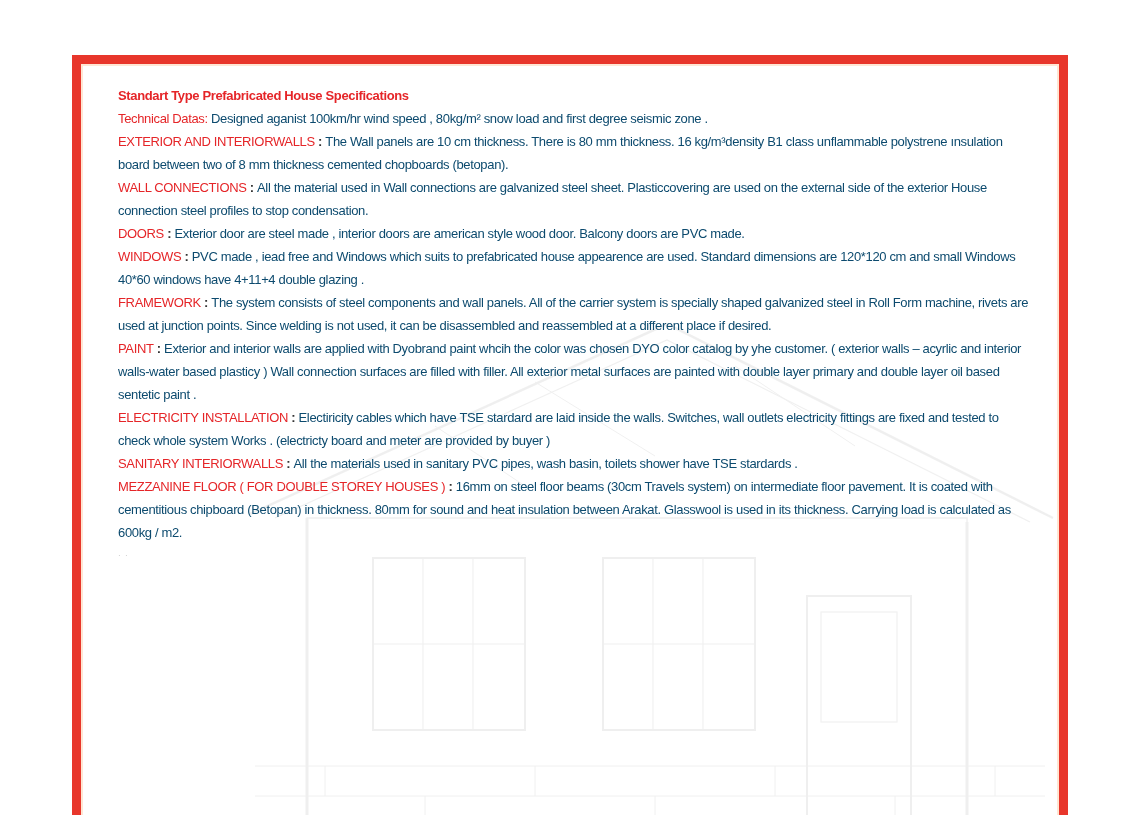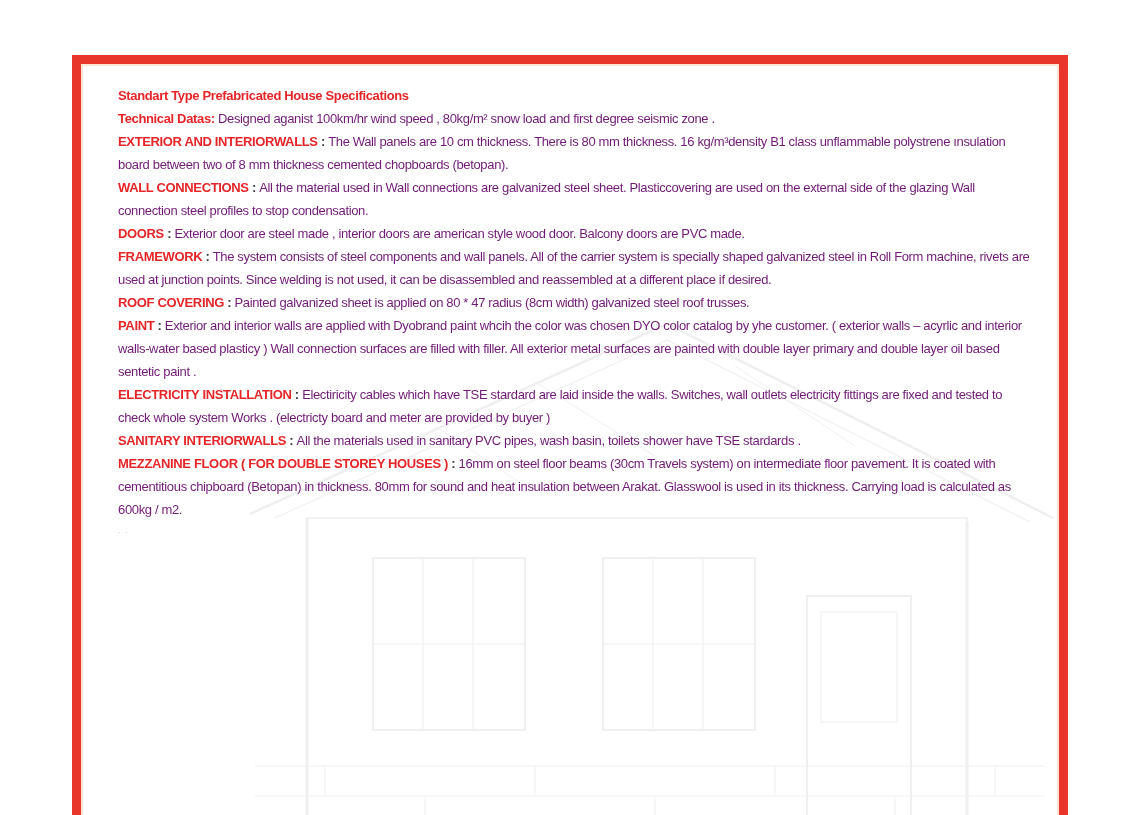--- a/index.html
+++ b/index.html
@@ -8,23 +8,23 @@
   .frame{position:absolute;left:72px;top:55px;width:996px;height:814px;box-sizing:border-box;
          border:9px solid #e8362b;background:#ffffff;overflow:hidden;
          box-shadow:0 3px 0 rgba(196,40,25,.55);}
   .frame::after{content:"";position:absolute;inset:0;pointer-events:none;
          box-shadow:inset 0 0 0 2px rgba(255,140,60,.22);}
   .house-sketch{position:absolute;right:-6px;bottom:4px;opacity:.20;pointer-events:none;}
   .content{position:relative;width:912px;margin:20px 0 0 37px;
            font-size:13px;line-height:23px;letter-spacing:-0.35px;color:#333333;}
   .title{color:#e52528;font-weight:bold;margin:0;}
   .sec{margin:0;}
-  .sec-label{color:#e52528;font-weight:bold;}
+  .sec-label{color:#e52528;font-weight:normal;}
   .sec-sep{color:#333333;font-weight:bold;}
-  .sec-text{color:#701a75;}
+  .sec-text{color:#0c4a6e;}
   .fragment{margin:0;font-size:8px;line-height:23px;color:#9a9a9a;opacity:.55;letter-spacing:1px;}
 </style>
 </head>
 <body>
 
 <div class="page">
   <div class="frame">
 
     <svg class="house-sketch" width="830" height="560" viewBox="0 0 830 560">
       <g fill="none" stroke="#b5b5b5" stroke-width="2.5">
@@ -64,29 +64,29 @@
       </g>
     </svg>
 
     <div class="content">
       <p class="title">Standart Type Prefabricated House Specifications</p>
       <div>
   <p class="sec"><span class="sec-label">Technical Datas:</span><span class="sec-sep"> </span><span class="sec-text">Designed aganist 100km/hr wind speed , 80kg/m² snow load and first degree seismic zone .</span></p>
 
   <p class="sec"><span class="sec-label">EXTERIOR AND INTERIORWALLS</span><span class="sec-sep"> : </span><span class="sec-text">The Wall panels are 10 cm thickness. There is 80 mm thickness. 16 kg/m³density B1 class unflammable polystrene ınsulation board between two of 8 mm thickness cemented chopboards (betopan).</span></p>
 
-  <p class="sec"><span class="sec-label">WALL CONNECTIONS</span><span class="sec-sep"> : </span><span class="sec-text">All the material used in Wall connections are galvanized steel sheet. Plasticcovering are used on the external side of the glazing Wall connection steel profiles to stop condensation.</span></p>
+  <p class="sec"><span class="sec-label">WALL CONNECTIONS</span><span class="sec-sep"> : </span><span class="sec-text">All the material used in Wall connections are galvanized steel sheet. Plasticcovering are used on the external side of the exterior House connection steel profiles to stop condensation.</span></p>
 
   <p class="sec"><span class="sec-label">DOORS</span><span class="sec-sep"> : </span><span class="sec-text">Exterior  door are steel made , interior doors are american style wood door. Balcony doors are PVC made.</span></p>
 
+  <p class="sec"><span class="sec-label">WINDOWS</span><span class="sec-sep"> : </span><span class="sec-text">PVC  made , iead free and Windows which suits to prefabricated house appearence are used. Standard dimensions are 120*120 cm and small Windows  40*60 windows have 4+11+4 double glazing .</span></p>
 
   <p class="sec"><span class="sec-label">FRAMEWORK</span><span class="sec-sep"> : </span><span class="sec-text">The system consists of steel components and wall panels. All of the carrier system is specially shaped galvanized steel in Roll Form machine, rivets are used at junction points. Since welding is not used, it can be disassembled and reassembled at a different place if desired.</span></p>
 
 
-  <p class="sec"><span class="sec-label">ROOF COVERING</span><span class="sec-sep"> : </span><span class="sec-text">Painted galvanized sheet is applied on 80 * 47 radius (8cm width) galvanized steel roof trusses.</span></p>
 
 
   <p class="sec"><span class="sec-label">PAINT</span><span class="sec-sep"> : </span><span class="sec-text">Exterior and interior walls are applied with Dyobrand paint whcih the color was chosen DYO color catalog by yhe customer. ( exterior walls – acyrlic and interior walls-water based plasticy ) Wall connection surfaces are filled with filler. All exterior metal surfaces are painted with double layer primary and double layer oil based sentetic paint .</span></p>
 
   <p class="sec"><span class="sec-label">ELECTRICITY INSTALLATION</span><span class="sec-sep"> : </span><span class="sec-text">Electiricity cables which have TSE stardard are laid inside the walls. Switches, wall outlets electricity fittings are fixed and tested to check whole system Works . (electricty board and meter are provided by buyer )</span></p>
 
   <p class="sec"><span class="sec-label">SANITARY INTERIORWALLS</span><span class="sec-sep"> : </span><span class="sec-text">All the materials used in sanitary PVC pipes, wash basin, toilets shower have TSE stardards .</span></p>
 
   <p class="sec"><span class="sec-label">MEZZANINE FLOOR ( FOR DOUBLE STOREY HOUSES )</span><span class="sec-sep"> : </span><span class="sec-text">16mm on steel floor beams (30cm Travels system) on intermediate floor pavement. It is coated with cementitious chipboard (Betopan) in thickness. 80mm for sound and heat insulation between Arakat. Glasswool is used in its thickness. Carrying load is calculated as 600kg / m2.</span></p>
 

